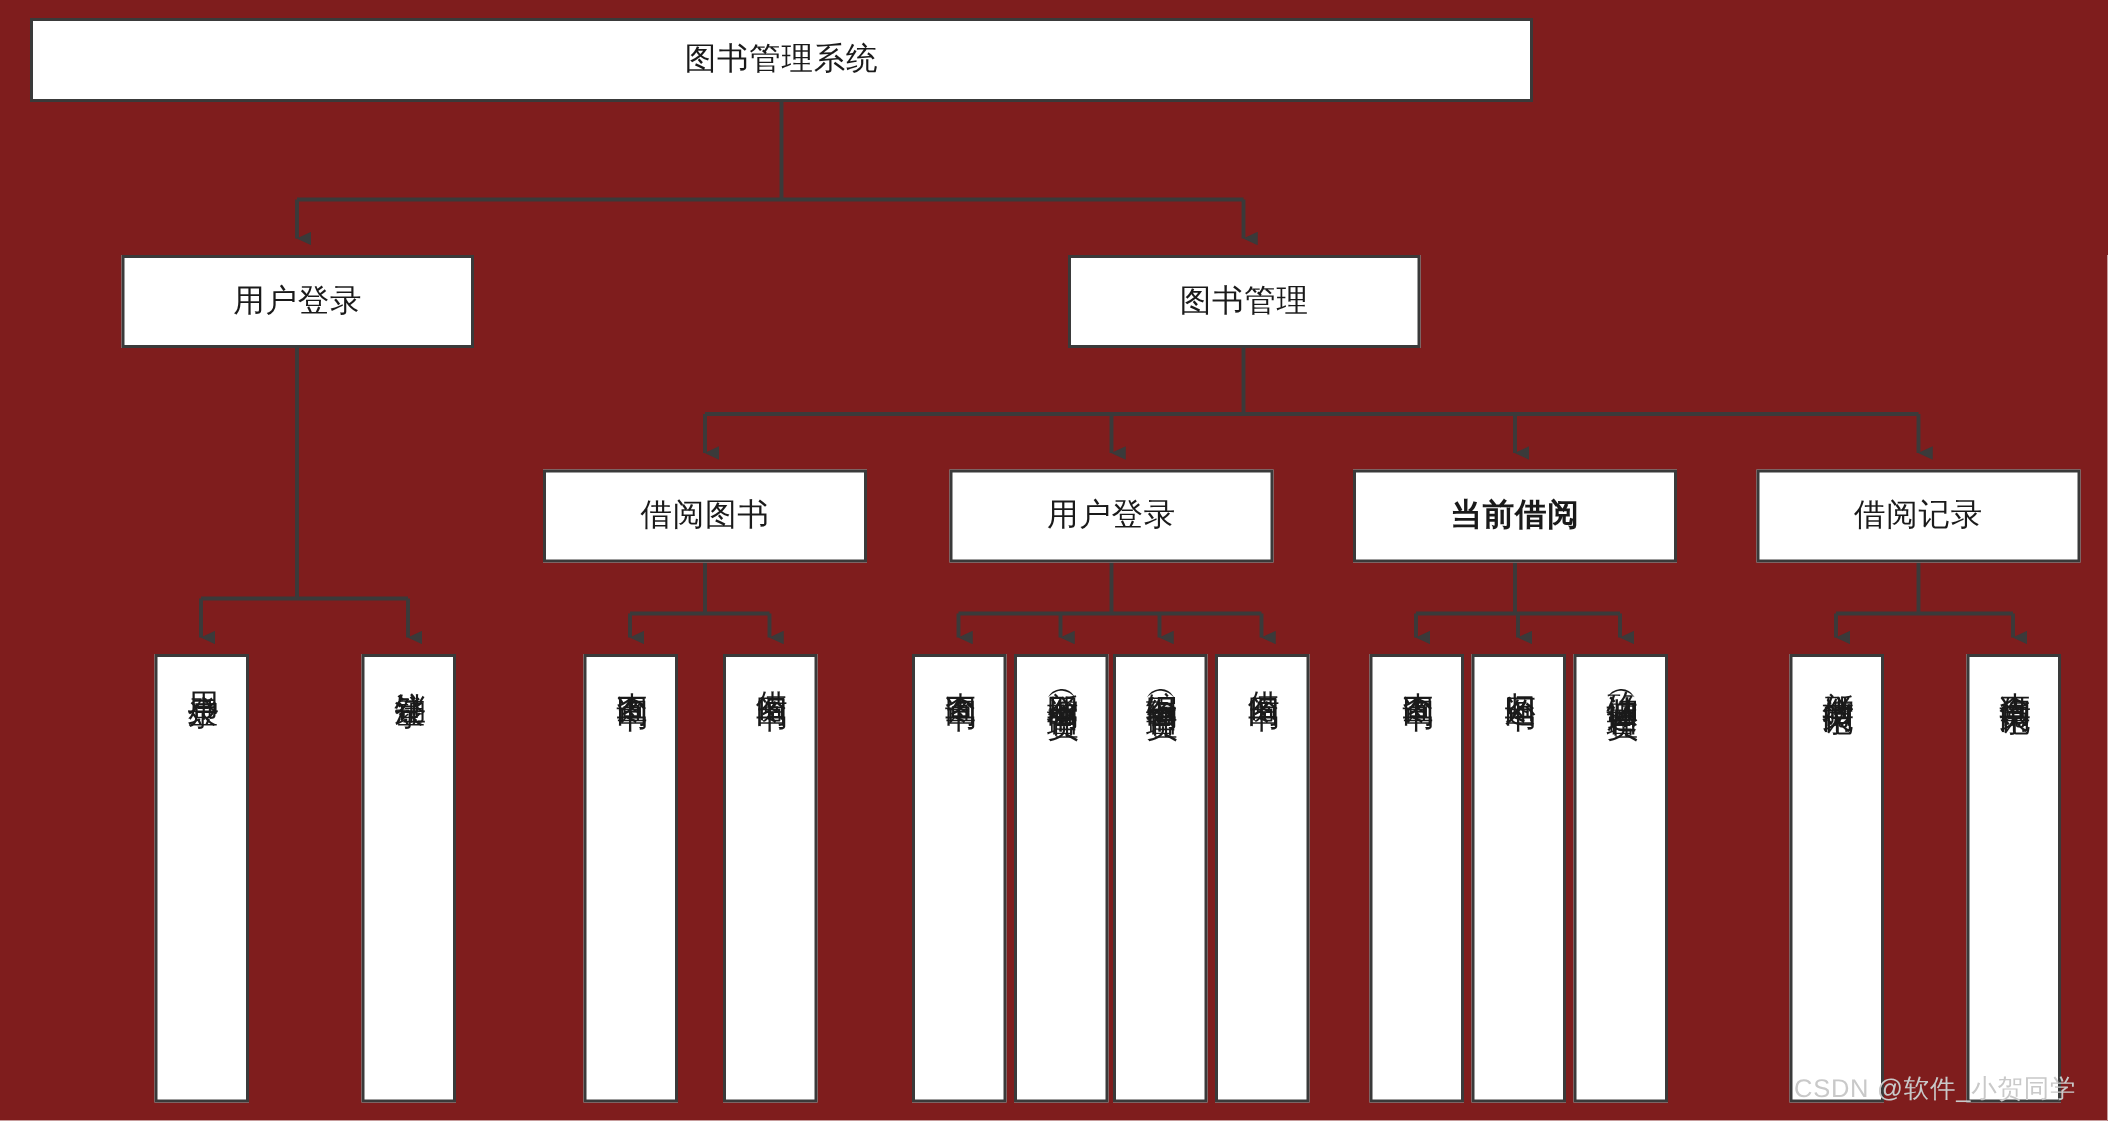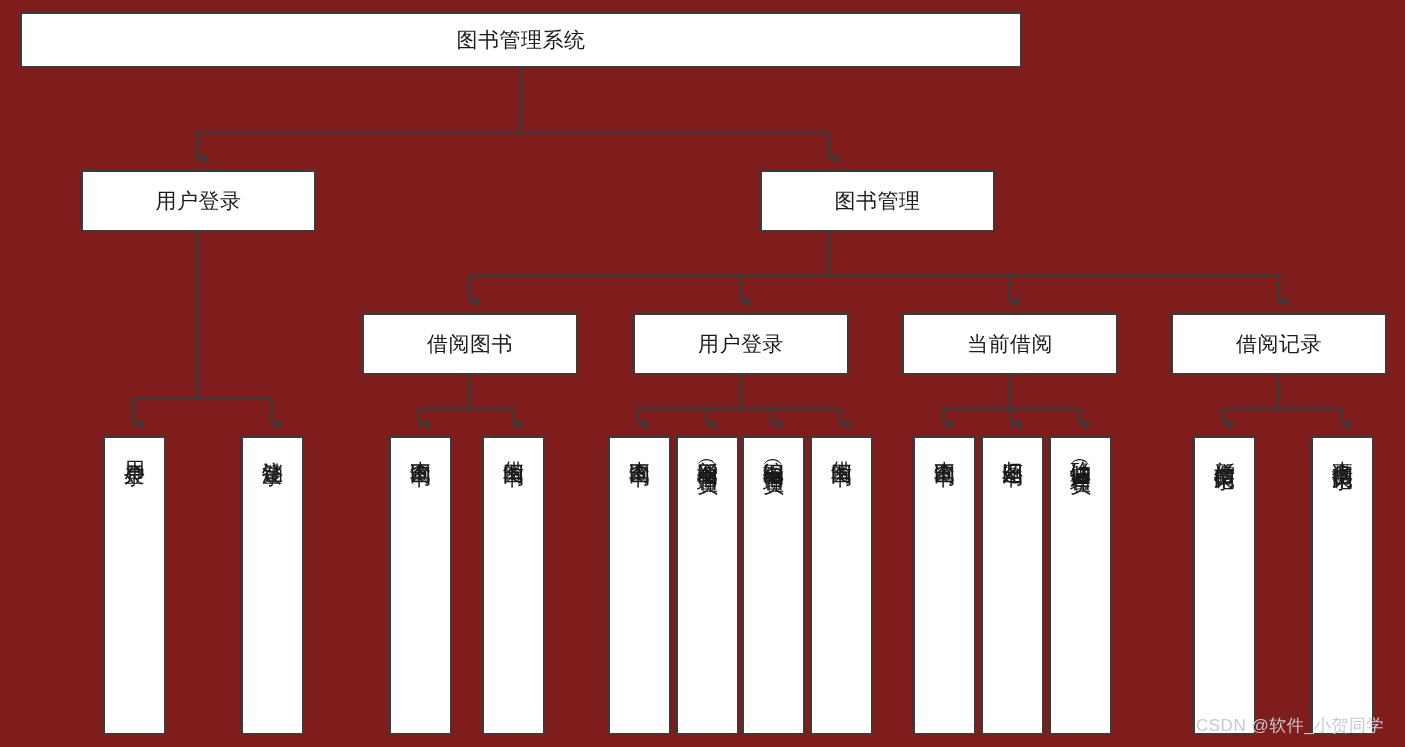--- a/index.html
+++ b/index.html
@@ -116,30 +116,30 @@
       </g>
   </svg>
 
   <div id="nodes-layer">
       <div class="node horizontal" style="left: 20px; top: 12px; width: 1002px; height: 56px;">
         <span class="label">图书管理系统</span>
       </div>
       <div class="node horizontal" style="left: 81px; top: 170px; width: 235px; height: 62px;">
         <span class="label">用户登录</span>
       </div>
-      <div class="node horizontal" style="left: 712px; top: 170px; width: 235px; height: 62px; margin-left: 48px;">
+      <div class="node horizontal" style="left: 712px; top: 170px; width: 235px; height: 62px;">
         <span class="label">图书管理</span>
       </div>
       <div class="node horizontal" style="left: 362px; top: 313px; width: 216px; height: 62px;">
         <span class="label">借阅图书</span>
       </div>
       <div class="node horizontal" style="left: 633px; top: 313px; width: 216px; height: 62px;">
         <span class="label">用户登录</span>
       </div>
-      <div class="node horizontal" style="left: 902px; top: 313px; width: 216px; height: 62px;">
+      <div class="node horizontal" style="left: 902px; top: 313px; width: 216px; height: 62px; font-weight: bold;">
         <span class="label">当前借阅</span>
       </div>
       <div class="node horizontal" style="left: 1171px; top: 313px; width: 216px; height: 62px;">
         <span class="label">借阅记录</span>
       </div>
       <div class="node vertical" style="left: 103px; top: 436px; width: 63px; height: 299px;">
         <span class="label">用户登录</span>
       </div>
       <div class="node vertical" style="left: 241px; top: 436px; width: 63px; height: 299px;">
         <span class="label">注销登录</span>

